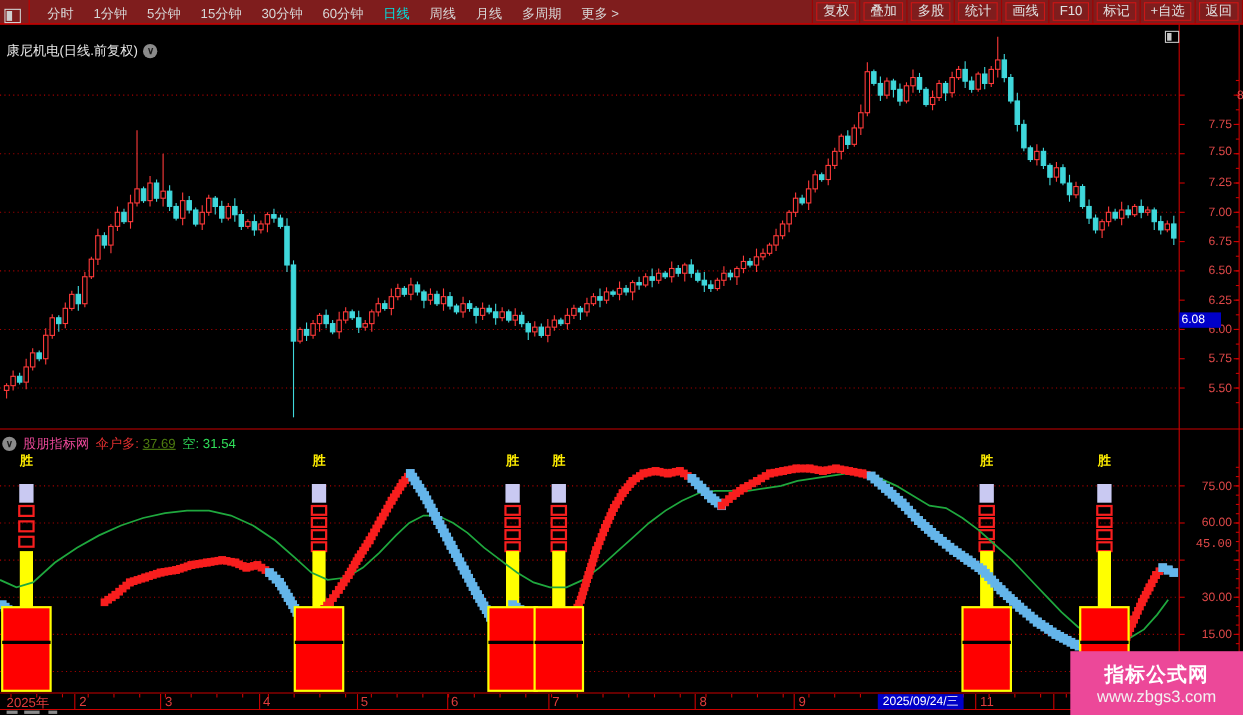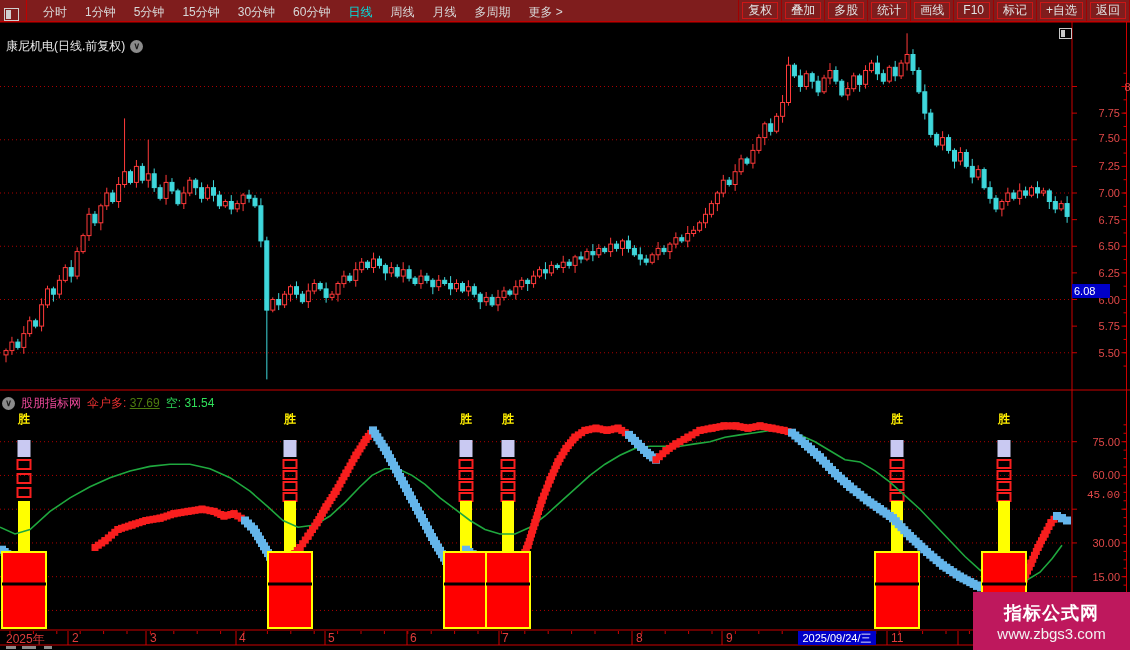--- a/index.html
+++ b/index.html
@@ -44,21 +44,21 @@
 
   #labels { position:absolute; left:0; top:0; width:1130px; height:650px; z-index:4; pointer-events:none; }
   .axlabel { position:absolute; width:47px; text-align:right; font-size:11px; color:#e04848; }
   .mlabel  { position:absolute; font-size:12px; color:#e03c3c; }
   .tag { position:absolute; background:#0000c8; color:#fff; font-size:11px; line-height:14px;
          height:14px; z-index:6; padding:0 2px; }
   #price-tag { width:38px; text-align:left; }
   #date-tag  { width:78px; text-align:center; }
 
   
-  #watermark { position:absolute; left:973px; top:592px; width:157px; height:58px; background:#be185d;
+  #watermark { position:absolute; left:973px; top:592px; width:157px; height:58px; background:#ec4899;
                z-index:10; display:flex; flex-direction:column; justify-content:center; align-items:center; }
   #watermark .w1 { color:#ffffff; font-size:18px; font-weight:bold; letter-spacing:1px; }
   #watermark .w2 { color:#f2f2f2; font-size:15px; }
 
   .frag { position:absolute; height:3px; background:#8a8a8a; z-index:3; }
 </style>
 </head>
 <body>
 
 <div id="toolbar">

